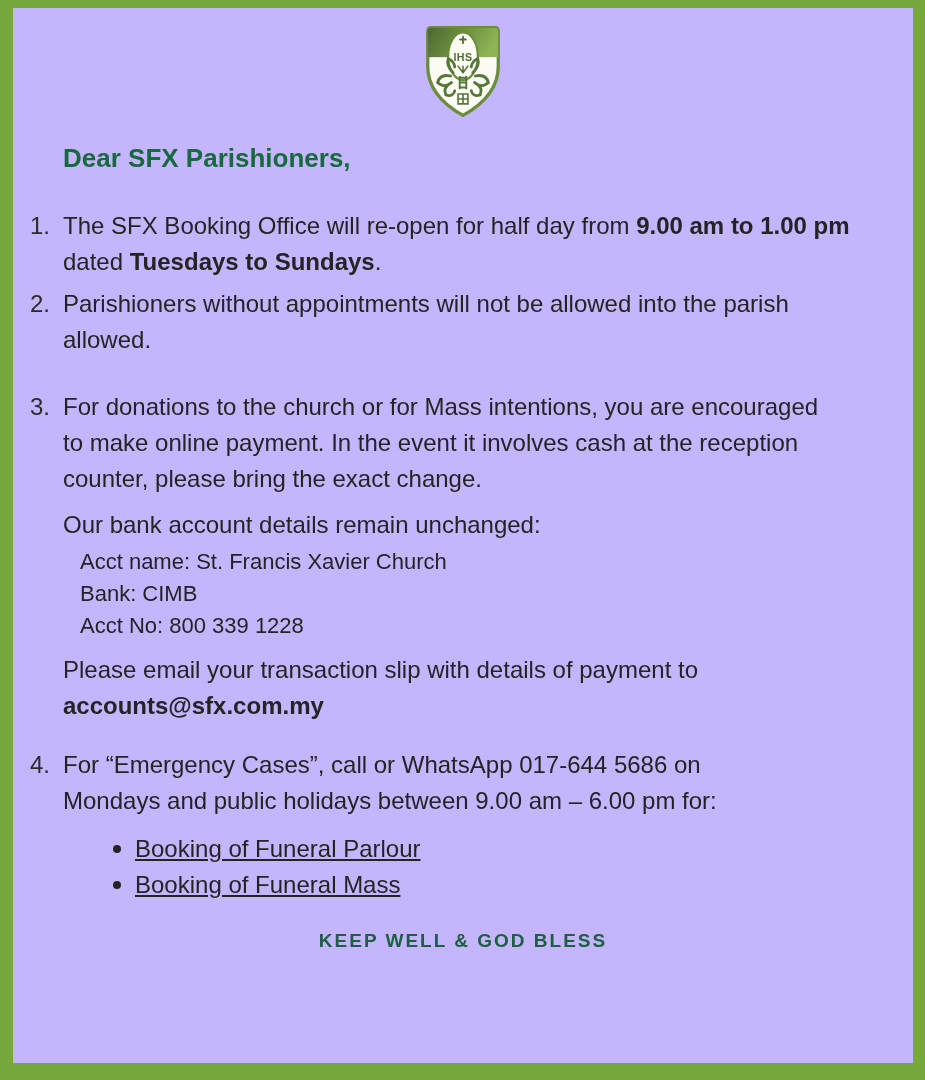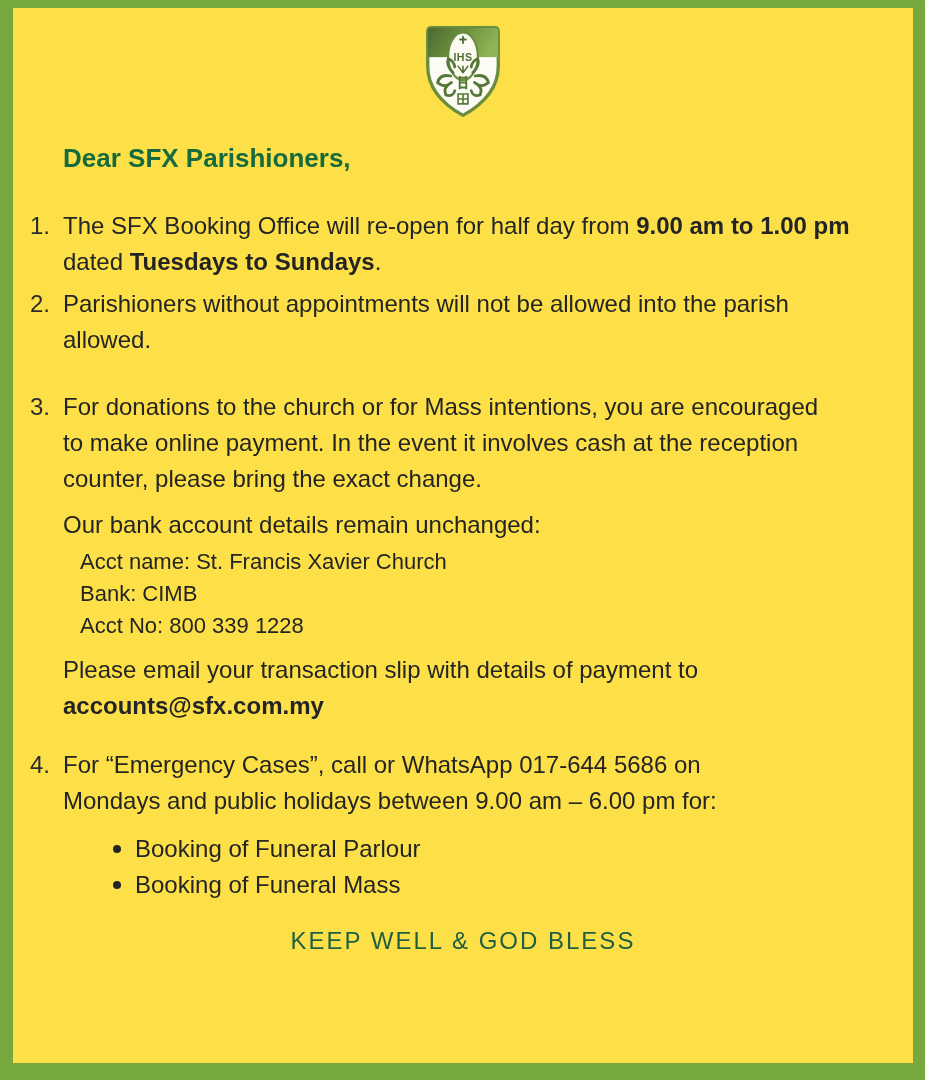--- a/index.html
+++ b/index.html
@@ -1,20 +1,20 @@
 <!DOCTYPE html>
 <html><head>
 <meta charset="utf-8">
 <style>
   html,body{margin:0;padding:0;background:#ffffff;}
   .frame{
     width:925px;height:1080px;box-sizing:border-box;
     border-style:solid;border-color:#77a83e;
     border-width:8px 12px 17px 13px;
-    background:#fde047;
+    background:#c4b5fd;
     font-family:"Liberation Sans","DejaVu Sans",sans-serif;
     color:#242424;
     overflow:hidden;
   }
   .logo-wrap{text-align:center;padding-top:17px;height:93px;}
   .greeting{
     margin:25px 12px 0 50px;
     font-size:26px;line-height:30px;font-weight:bold;color:#176a3e;
   }
   .item{display:flex;margin:0 12px 0 17px;}
@@ -27,28 +27,28 @@
     font-size:21px;line-height:33px;color:#262626;
   }
   .item-2{margin-top:6px;}
   .item-3{margin-top:31px;}
   .bank-intro{margin:10px 12px 0 50px;font-size:24px;line-height:36px;}
   .bank-lines{margin:3px 12px 0 67px;font-size:22px;line-height:32px;}
   .email{margin:10px 12px 0 50px;font-size:24px;line-height:36px;}
   .email b{display:block;}
   .item-4{margin-top:23px;}
   .bullets{margin:12px 12px 0 100px;padding:0;list-style:none;font-size:24px;line-height:36px;}
-  .bullets li{position:relative;padding-left:22px;}
+  .bullets li{position:relative;padding-left:22px;text-decoration:underline;}
   .bullet-dot{
     position:absolute;left:0;top:14px;width:8px;height:8px;border-radius:50%;
     background:#242424;display:inline-block;
   }
   .footer{
     margin:25px 0 0 0;text-align:center;
-    font-size:24px;line-height:26px;font-weight:normal;
+    font-size:19px;line-height:26px;font-weight:bold;
     letter-spacing:2px;color:#1d5f40;
   }
   b{font-weight:bold;}
 </style>
 </head>
 <body>
 
 <div class="frame">
 
   <div class="logo-wrap">

